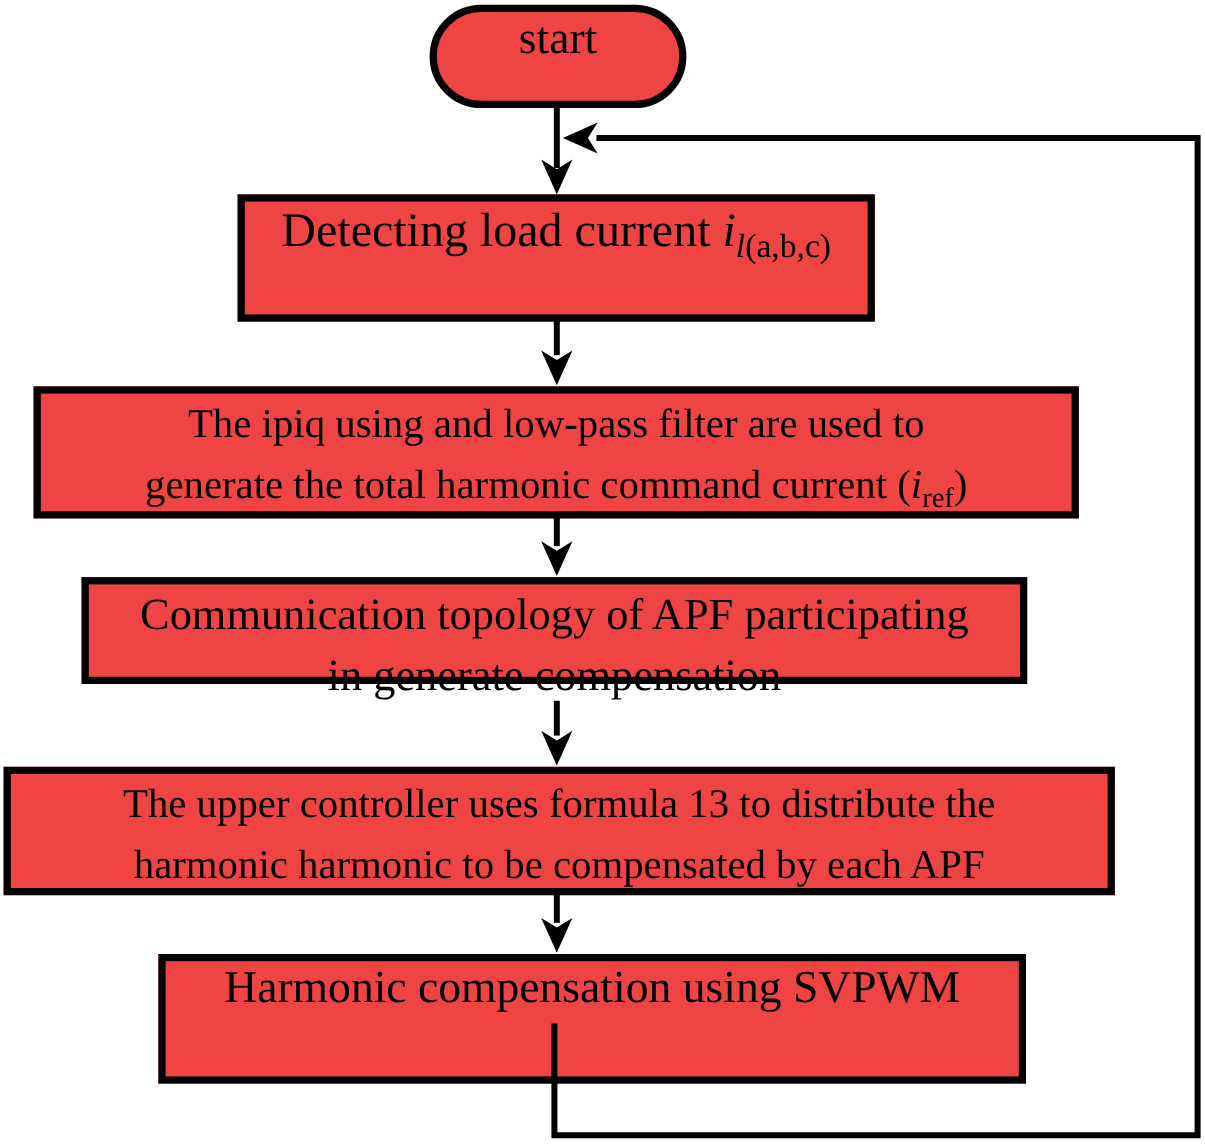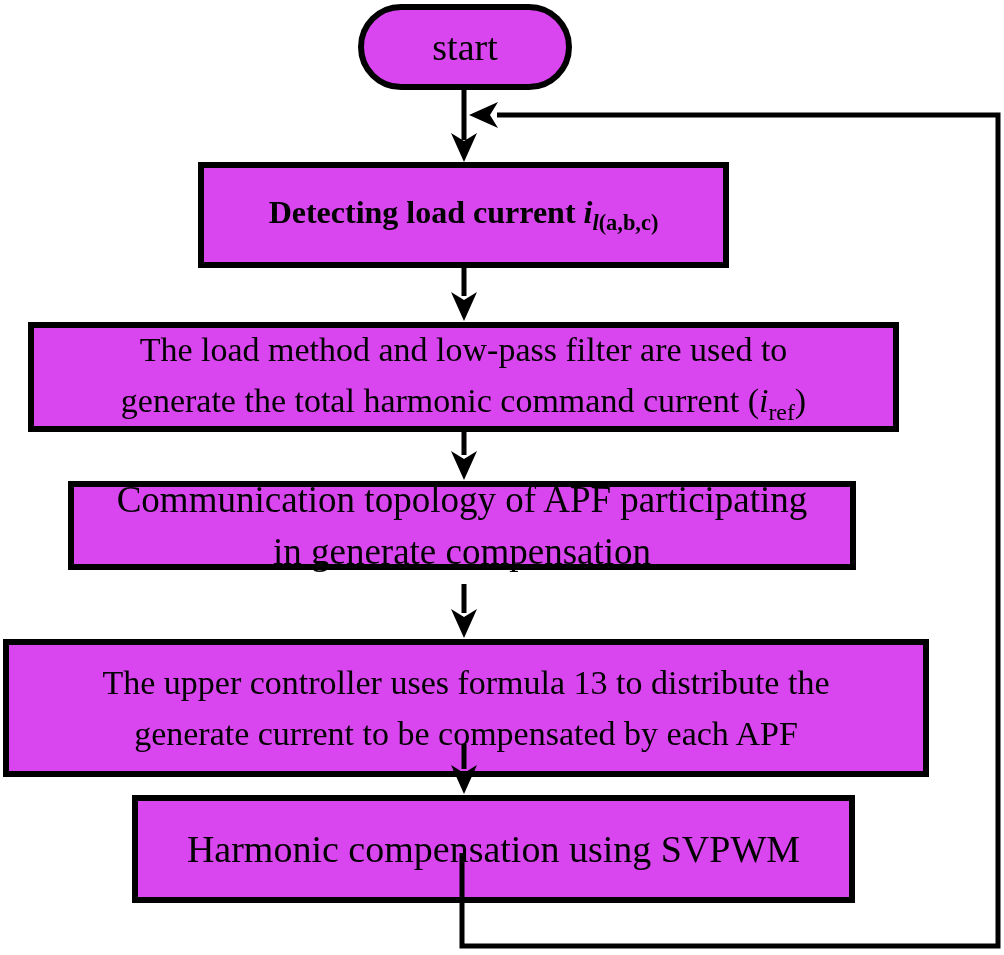--- a/index.html
+++ b/index.html
@@ -13,37 +13,36 @@
     height: 955px;
     background: #ffffff;
     overflow: hidden;
     font-family: "Liberation Serif", "DejaVu Serif", serif;
     color: #000000;
   }
   .node {
     position: absolute;
     box-sizing: border-box;
     border: 6px solid #000000;
-    background: #d946ef;
+    background: #ef4444;
     display: flex;
-    align-items: center;
     justify-content: center;
     text-align: center;
     z-index: 1;
   }
   .stadium {
     border-radius: 46px;
   }
   .label {
     display: block;
     width: 100%;
     text-align: center;
   }
   .fs-start  { font-size: 38px; }
-  .fs-box1   { font-size: 32px; font-weight: bold; }
+  .fs-box1   { font-size: 40px; }
   .fs-box2   { font-size: 34px; line-height: 1.5; }
   .fs-box3   { font-size: 37px; line-height: 1.38; }
   .fs-box4   { font-size: 34px; line-height: 1.5; }
   .fs-box5   { font-size: 38px; }
   .it { font-style: italic; }
   .sub {
     font-size: 0.70em;
     vertical-align: -0.32em;
   }
   .wires {
@@ -64,36 +63,36 @@
   </div>
 
   <div class="node" style="left:198px; top:162px; width:531px; height:106px;">
     <span class="label fs-box1">
       <span>Detecting load current </span><span class="it">i</span><span class="sub"><span class="it">l</span><span>(a,b,c)</span></span>
     </span>
   </div>
 
   <div class="node" style="left:28px; top:322px; width:871px; height:110px;">
     <span class="label fs-box2">
-      <span>The load method and low-pass filter are used to</span><br>
+      <span>The ipiq using and low-pass filter are used to</span><br>
       <span><span>generate the total harmonic command current (</span><span class="it">i</span><span class="sub">ref</span><span>)</span></span>
     </span>
   </div>
 
   <div class="node" style="left:68px; top:481px; width:788px; height:89px;">
     <span class="label fs-box3">
       <span>Communication topology of APF participating</span><br>
       <span>in generate compensation</span>
     </span>
   </div>
 
-  <div class="node" style="left:3px; top:639px; width:926px; height:138px;">
+  <div class="node" style="left:3px; top:639px; width:926px; height:107px;">
     <span class="label fs-box4">
       <span>The upper controller uses formula 13 to distribute the</span><br>
-      <span>generate current to be compensated by each APF</span>
+      <span>harmonic harmonic to be compensated by each APF</span>
     </span>
   </div>
 
   <div class="node" style="left:100px; top:795px; width:723px; height:108px;margin-left:32px;">
     <span class="label fs-box5">Harmonic compensation using SVPWM</span>
   </div>
 
   <svg class="wires" width="1004" height="955" viewBox="0 0 1004 955">
 
     <g>

